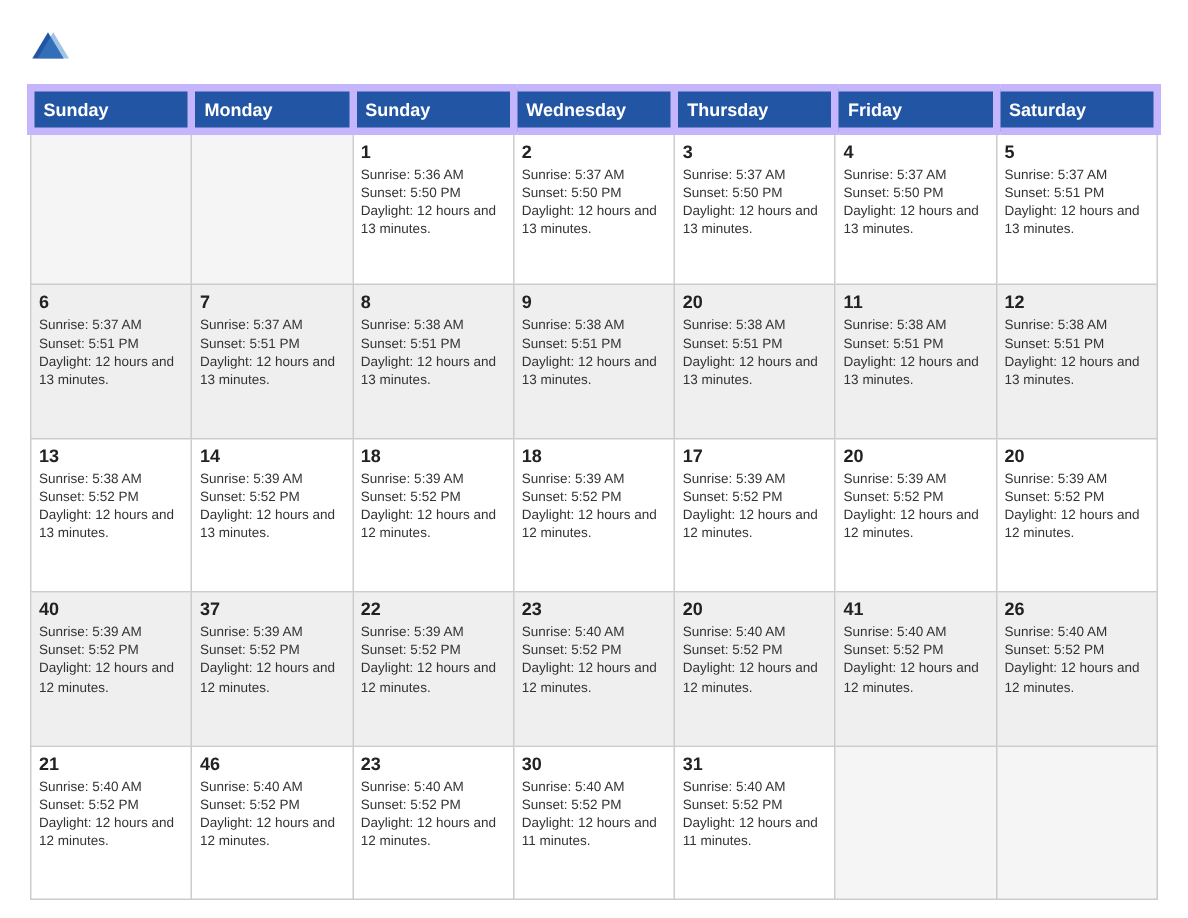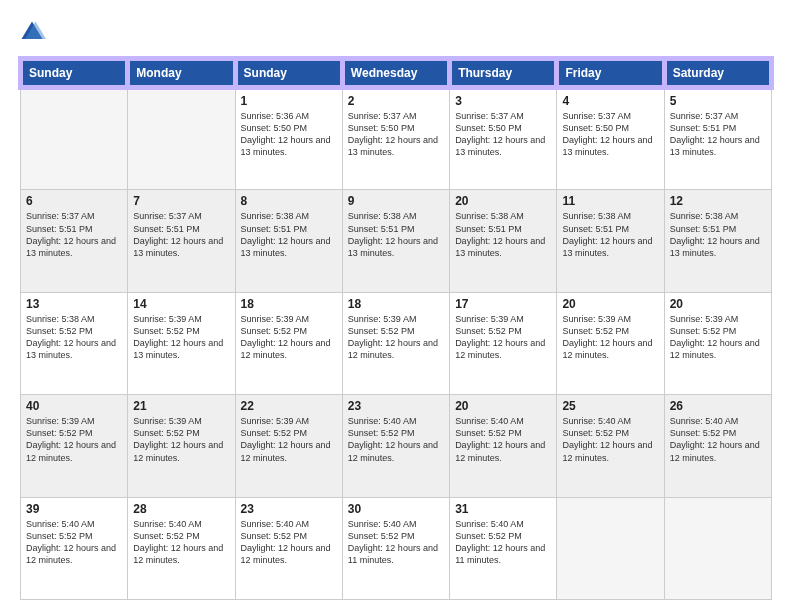--- a/index.html
+++ b/index.html
@@ -245,65 +245,65 @@
           </td>
         </tr>
         <tr class="row-shaded">
           <td>
             <span class="day-number">40</span>
             <div class="day-info" style="white-space: pre-line;">Sunrise: 5:39 AM
 Sunset: 5:52 PM
 Daylight: 12 hours and 12 minutes.</div>
           </td>
           <td>
+            <span class="day-number">37</span>
+            <div class="day-info" style="white-space: pre-line;">Sunrise: 5:39 AM
+Sunset: 5:52 PM
+Daylight: 12 hours and 12 minutes.</div>
+          </td>
+          <td>
+            <span class="day-number">22</span>
+            <div class="day-info" style="white-space: pre-line;">Sunrise: 5:39 AM
+Sunset: 5:52 PM
+Daylight: 12 hours and 12 minutes.</div>
+          </td>
+          <td>
+            <span class="day-number">23</span>
+            <div class="day-info" style="white-space: pre-line;">Sunrise: 5:40 AM
+Sunset: 5:52 PM
+Daylight: 12 hours and 12 minutes.</div>
+          </td>
+          <td>
+            <span class="day-number">20</span>
+            <div class="day-info" style="white-space: pre-line;">Sunrise: 5:40 AM
+Sunset: 5:52 PM
+Daylight: 12 hours and 12 minutes.</div>
+          </td>
+          <td>
+            <span class="day-number">41</span>
+            <div class="day-info" style="white-space: pre-line;">Sunrise: 5:40 AM
+Sunset: 5:52 PM
+Daylight: 12 hours and 12 minutes.</div>
+          </td>
+          <td>
+            <span class="day-number">26</span>
+            <div class="day-info" style="white-space: pre-line;">Sunrise: 5:40 AM
+Sunset: 5:52 PM
+Daylight: 12 hours and 12 minutes.</div>
+          </td>
+        </tr>
+        <tr>
+          <td>
             <span class="day-number">21</span>
-            <div class="day-info" style="white-space: pre-line;">Sunrise: 5:39 AM
-Sunset: 5:52 PM
-Daylight: 12 hours and 12 minutes.</div>
-          </td>
-          <td>
-            <span class="day-number">22</span>
-            <div class="day-info" style="white-space: pre-line;">Sunrise: 5:39 AM
-Sunset: 5:52 PM
-Daylight: 12 hours and 12 minutes.</div>
-          </td>
-          <td>
-            <span class="day-number">23</span>
-            <div class="day-info" style="white-space: pre-line;">Sunrise: 5:40 AM
-Sunset: 5:52 PM
-Daylight: 12 hours and 12 minutes.</div>
-          </td>
-          <td>
-            <span class="day-number">20</span>
-            <div class="day-info" style="white-space: pre-line;">Sunrise: 5:40 AM
-Sunset: 5:52 PM
-Daylight: 12 hours and 12 minutes.</div>
-          </td>
-          <td>
-            <span class="day-number">25</span>
-            <div class="day-info" style="white-space: pre-line;">Sunrise: 5:40 AM
-Sunset: 5:52 PM
-Daylight: 12 hours and 12 minutes.</div>
-          </td>
-          <td>
-            <span class="day-number">26</span>
-            <div class="day-info" style="white-space: pre-line;">Sunrise: 5:40 AM
-Sunset: 5:52 PM
-Daylight: 12 hours and 12 minutes.</div>
-          </td>
-        </tr>
-        <tr>
-          <td>
-            <span class="day-number">39</span>
-            <div class="day-info" style="white-space: pre-line;">Sunrise: 5:40 AM
-Sunset: 5:52 PM
-Daylight: 12 hours and 12 minutes.</div>
-          </td>
-          <td>
-            <span class="day-number">28</span>
+            <div class="day-info" style="white-space: pre-line;">Sunrise: 5:40 AM
+Sunset: 5:52 PM
+Daylight: 12 hours and 12 minutes.</div>
+          </td>
+          <td>
+            <span class="day-number">46</span>
             <div class="day-info" style="white-space: pre-line;">Sunrise: 5:40 AM
 Sunset: 5:52 PM
 Daylight: 12 hours and 12 minutes.</div>
           </td>
           <td>
             <span class="day-number">23</span>
             <div class="day-info" style="white-space: pre-line;">Sunrise: 5:40 AM
 Sunset: 5:52 PM
 Daylight: 12 hours and 12 minutes.</div>
           </td>

